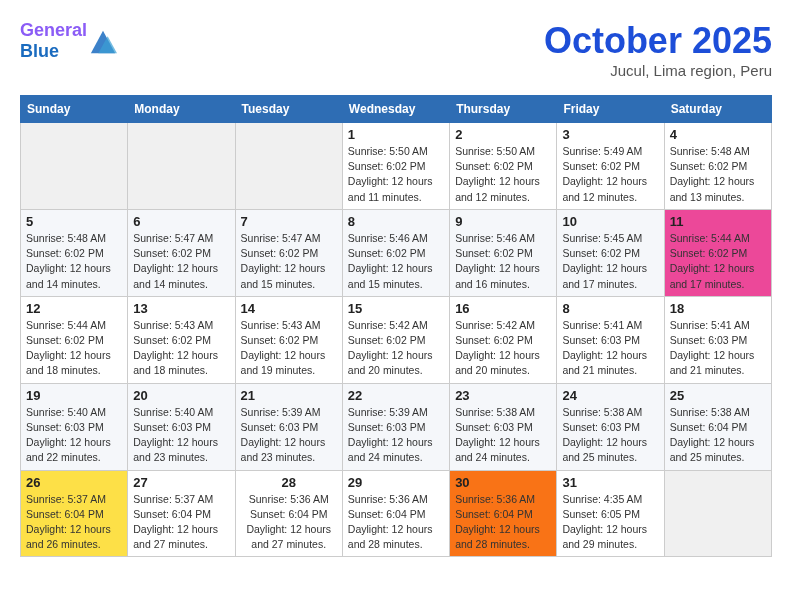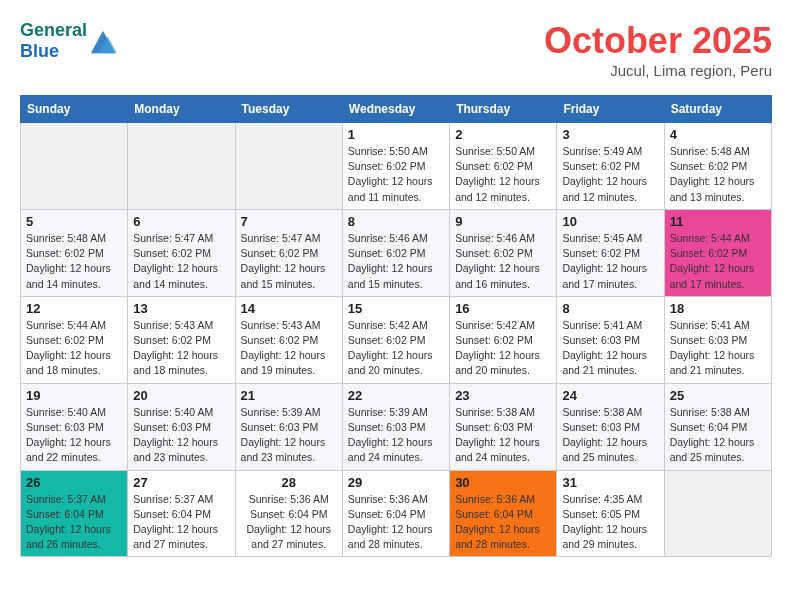--- a/index.html
+++ b/index.html
@@ -16,39 +16,39 @@
       align-items: flex-start;
       margin-bottom: 16px;
     }
     .logo {
       display: flex;
       align-items: center;
     }
     .logo-text-general {
       font-size: 18px;
       font-weight: bold;
-      color: #0f766e;
+      color: #8b5cf6;
     }
     .logo-text-blue {
       font-size: 18px;
       font-weight: bold;
       color: #1a6bbf;
     }
     .logo-icon {
       width: 28px;
       height: 28px;
       margin-left: 2px;
     }
     .title-block {
       text-align: right;
     }
     .month-title {
       font-size: 36px;
       font-weight: bold;
-      color: #ef4444;
+      color: #1d4ed8;
     }
     .location-title {
       font-size: 15px;
       color: #555;
     }
     .calendar {
       width: 100%;
       border-collapse: collapse;
       font-size: 11px;
     }
@@ -304,21 +304,21 @@
         </td>
         <td style="background: rgb(245, 247, 250);">
           <span class="day-number">25</span>
           <div class="day-info" style="white-space: pre-line;">Sunrise: 5:38 AM
 Sunset: 6:04 PM
 Daylight: 12 hours
 and 25 minutes.</div>
         </td>
       </tr>
       <tr>
-        <td style="background: #14b8a6;">
+        <td style="background: #fde047;">
           <span class="day-number">26</span>
           <div class="day-info" style="white-space: pre-line;">Sunrise: 5:37 AM
 Sunset: 6:04 PM
 Daylight: 12 hours
 and 26 minutes.</div>
         </td>
         <td style="background: rgb(255, 255, 255);">
           <span class="day-number">27</span>
           <div class="day-info" style="white-space: pre-line;">Sunrise: 5:37 AM
 Sunset: 6:04 PM

